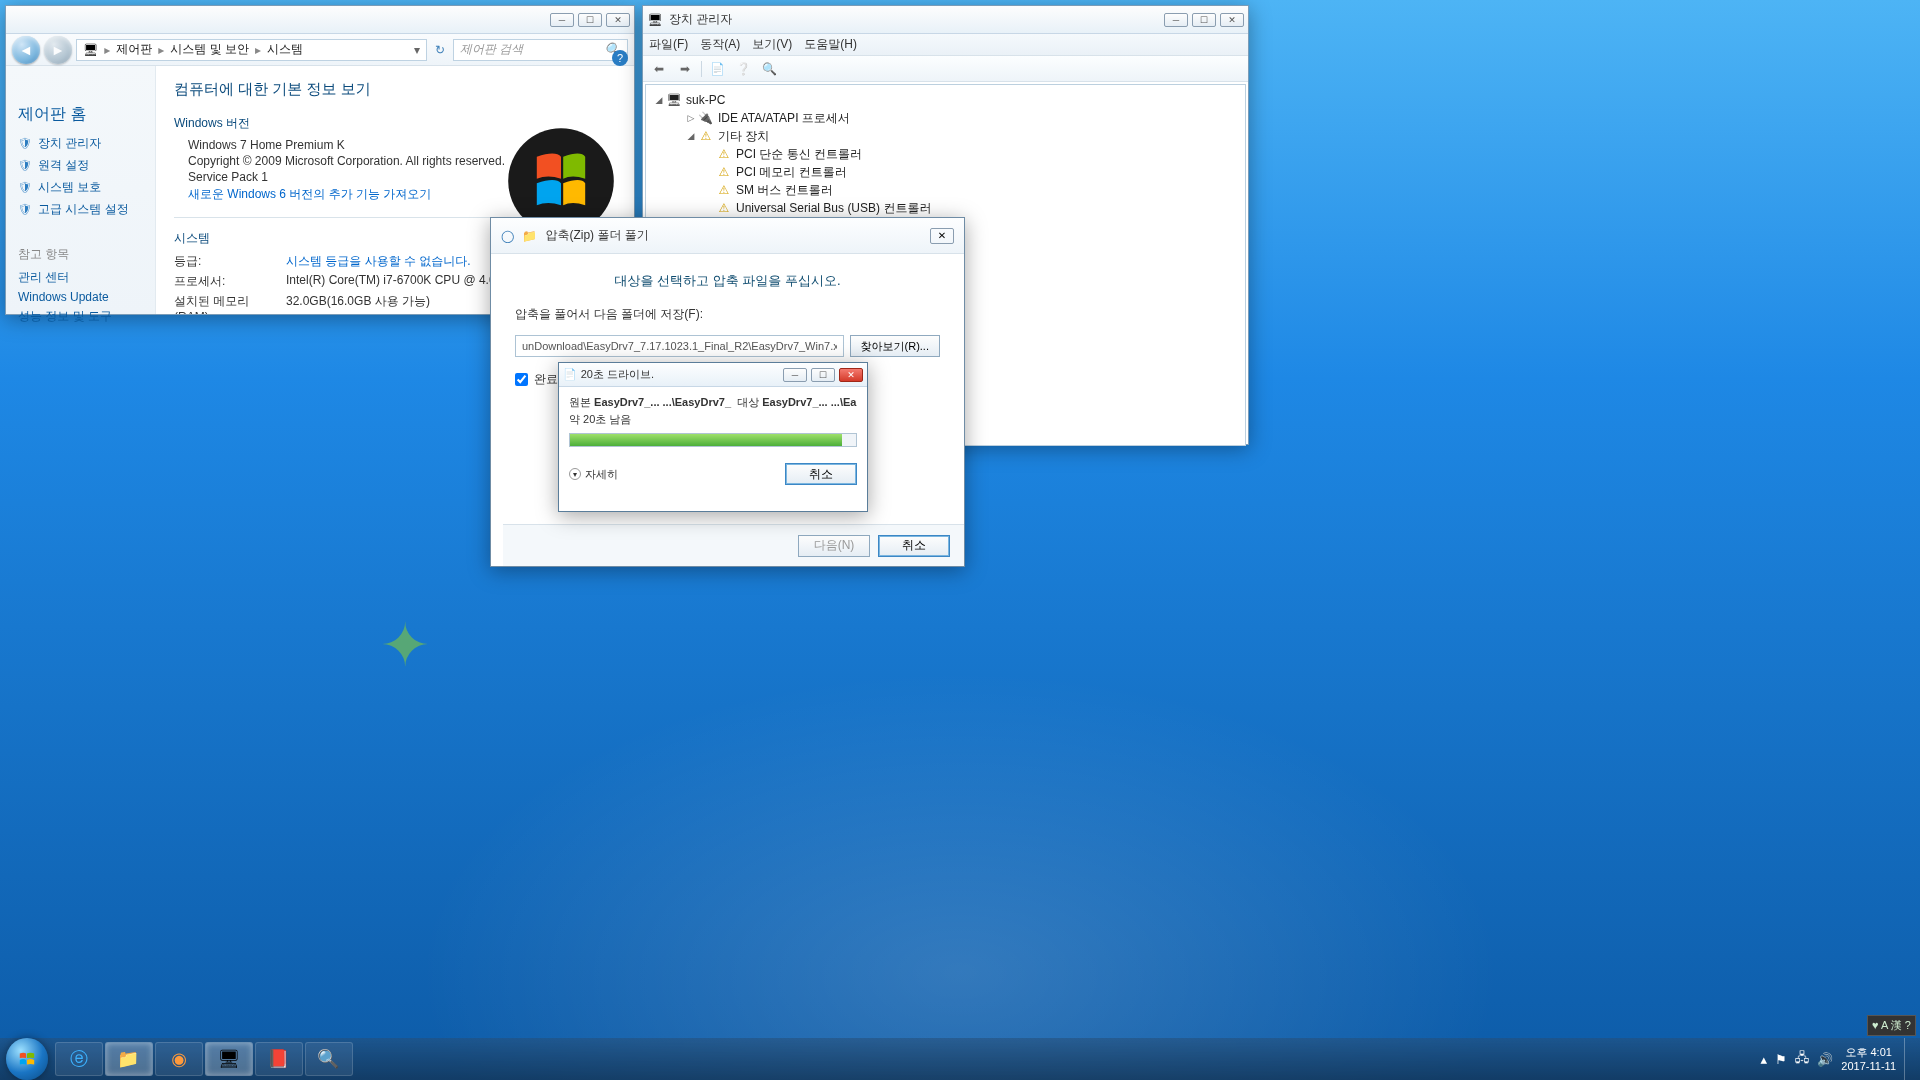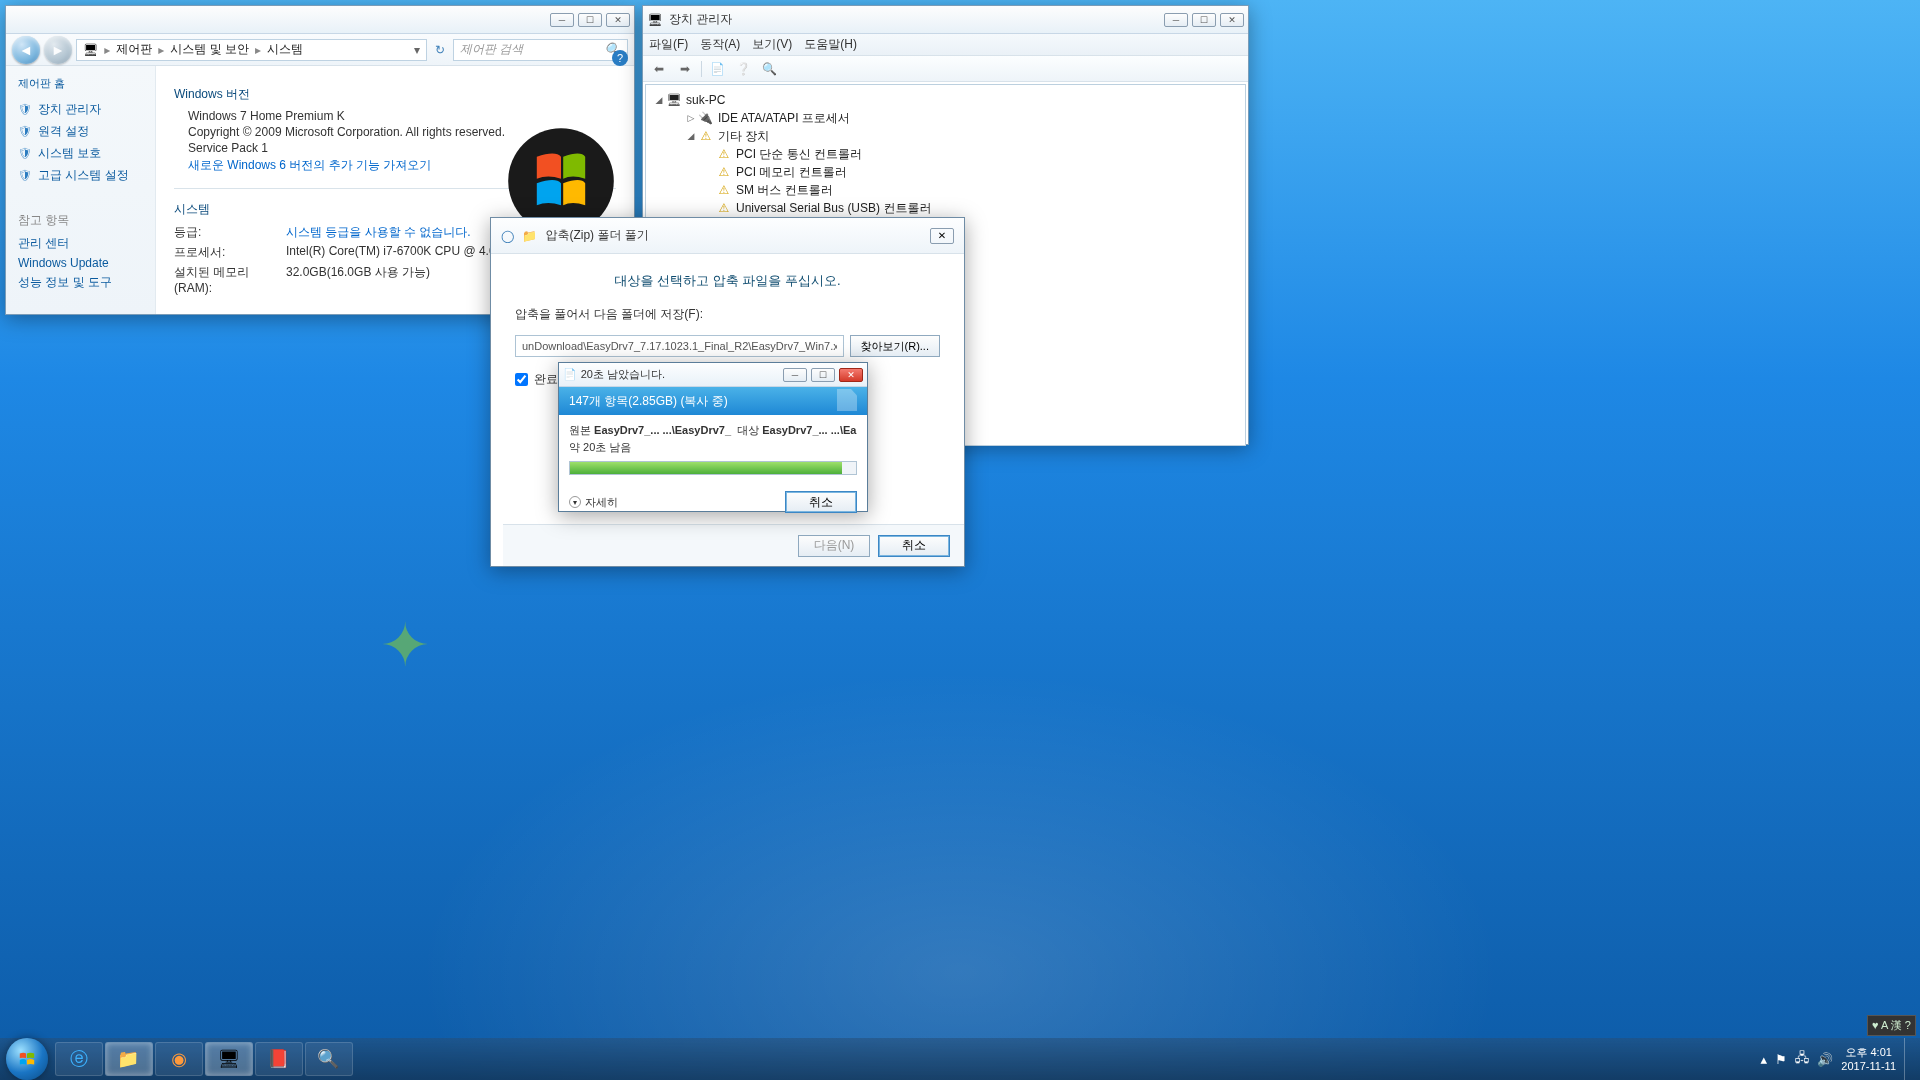--- a/index.html
+++ b/index.html
@@ -21,21 +21,21 @@
 .nav-arrow { width:28px; height:28px; border-radius:50%; background:radial-gradient(circle at 35% 30%,#d0e6f7,#7bb6de 60%,#3a7fb5); display:flex; align-items:center; justify-content:center; color:#fff; font-size:14px; cursor:pointer; box-shadow:inset 0 2px 4px rgba(255,255,255,.6),0 1px 2px rgba(0,0,0,.3); }
 .nav-arrow.disabled { filter:grayscale(60%); opacity:.7; }
 .breadcrumb { flex:1; height:22px; border:1px solid #bed2e2; background:#fff; display:flex; align-items:center; padding:0 6px; font-size:12px; gap:6px; }
 .bc-sep { color:#888; }
 .bc-item { color:#222; cursor:pointer; }
 .bc-dd { color:#666; }
 .search-box { width:175px; height:22px; border:1px solid #bed2e2; background:#fff; display:flex; align-items:center; padding:0 6px; color:#999; font-style:italic; }
 .search-box .mag { margin-left:auto; color:#3d7fb8; font-size:13px; }
 .cp-body { display:flex; height:calc(100% - 60px); }
 .cp-side { width:150px; background:linear-gradient(#f4f8fb,#eef4f9); padding:10px 12px; border-right:1px solid #e2eaf0; }
-.cp-side-title { color:#0a5a9e; font-size:11px; margin-bottom:10px; cursor:pointer; }
+.cp-side-title { color:#0a5a9e; font-size:16px; margin-bottom:10px; cursor:pointer;margin-top:28px; }
 .cp-link { display:flex; align-items:center; gap:6px; color:#0a5a9e; font-size:12px; margin:5px 0; cursor:pointer; }
 .shield { color:#2b7cc0; font-size:11px; }
 .cp-side-sec { margin-top:28px; font-size:12px; color:#888; }
 .cp-side-sec .cp-link { color:#0a5a9e; margin:4px 0; }
 .cp-main { flex:1; padding:14px 18px; position:relative; overflow:hidden; }
 .cp-h1 { color:#0a4a7c; font-size:15px; margin-bottom:10px; }
 .cp-sec { border-bottom:1px solid #d9e3ea; padding:6px 0 12px; margin-bottom:6px; }
 .cp-sec-title { color:#0a4a7c; font-size:12px; margin-bottom:6px; }
 .cp-line { font-size:12px; color:#333; margin:2px 0 2px 14px; }
 .cp-link-inline { color:#0066cc; cursor:pointer; }
@@ -161,20 +161,21 @@
           </div>
         <div class="cp-link">
             <span>Windows Update</span>
           </div>
         <div class="cp-link">
             <span>성능 정보 및 도구</span>
           </div>
       </div>
     </div>
     <div class="cp-main">
+      <div class="cp-h1">컴퓨터에 대한 기본 정보 보기</div>
       <div class="cp-sec">
         <div class="cp-sec-title">Windows 버전</div>
         <div class="cp-line">Windows 7 Home Premium K</div>
         <div class="cp-line">Copyright © 2009 Microsoft Corporation. All rights reserved.</div>
         <div class="cp-line">Service Pack 1</div>
         <div class="cp-line cp-link-inline">새로운 Windows 6 버전의 추가 기능 가져오기</div>
       </div>
       <div class="cp-sec" style="border:none">
         <div class="cp-sec-title">시스템</div>
         <div class="kv-row">
@@ -312,30 +313,26 @@
   </div>
   <div class="ext-footer">
     <button class="dlg-btn disabled">다음(N)</button>
     <button class="dlg-btn primary">취소</button>
   </div>
 </div>
 
 <div class="window" id="copy-window">
   <div class="copy-title">
     <span style="margin-right:4px">📄</span>
-    <span>20초 남았습니다.</span>
+    <span>20초 드라이브.</span>
     <div class="win-controls" style="margin-left:auto">
       <div class="win-btn">─</div>
       <div class="win-btn">☐</div>
       <div class="win-btn close">✕</div>
     </div>
-  </div>
-  <div class="copy-head">
-    <span>147개 항목(2.85GB) (복사 중)</span>
-    <div class="copy-head-icon"></div>
   </div>
   <div class="copy-body">
     <div class="copy-line"><span>원본</span> <b>EasyDrv7_...  ...\EasyDrv7_</b>&nbsp;&nbsp;<span>대상</span> <b>EasyDrv7_...  ...\EasyDrv7_</b></div>
     <div class="copy-line">약 20초 남음</div>
     <div class="prog-bar">
         <div class="prog-fill" style="width: 95%;"></div>
       </div>
   </div>
   <div class="copy-foot">
     <div class="detail-tgl">

